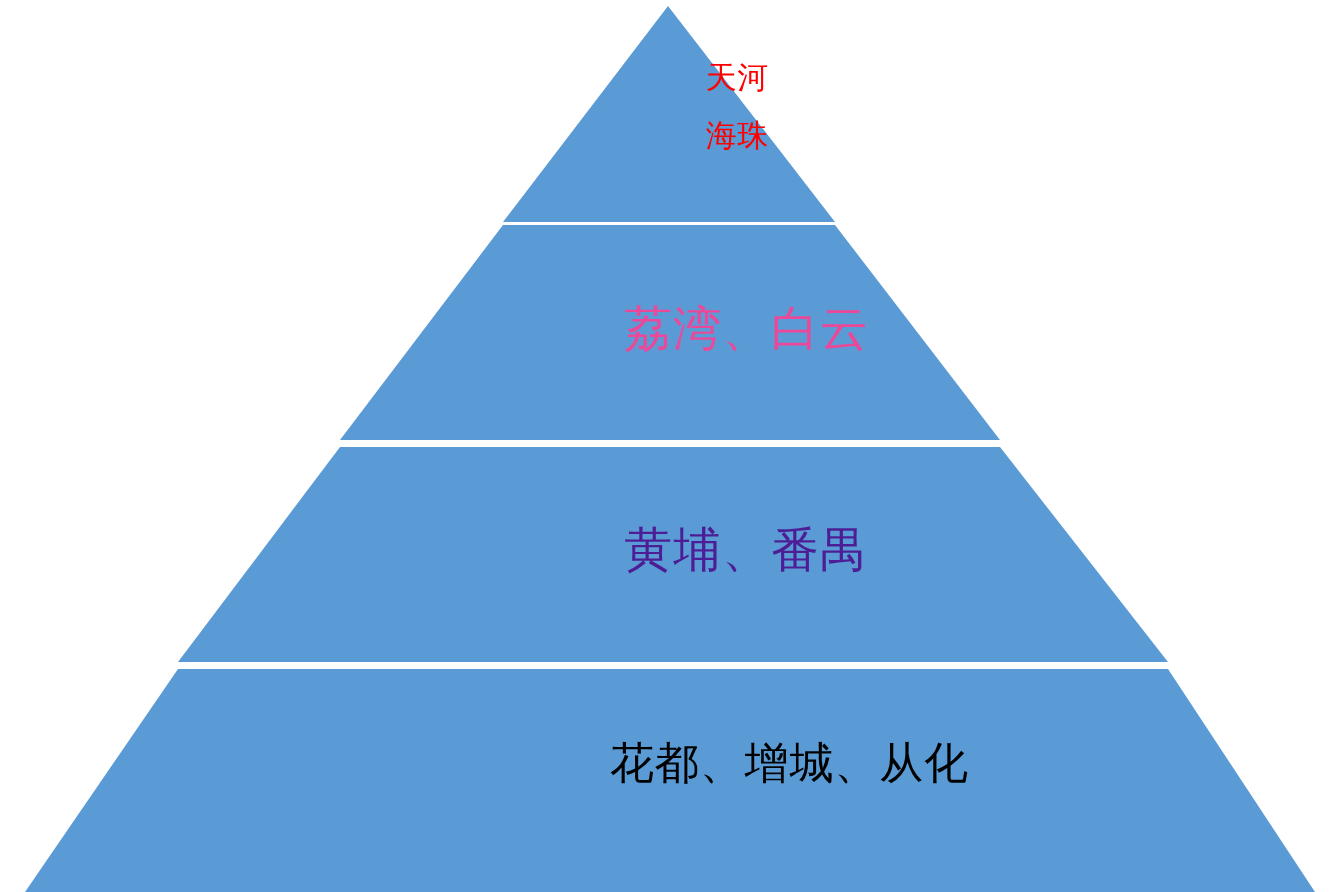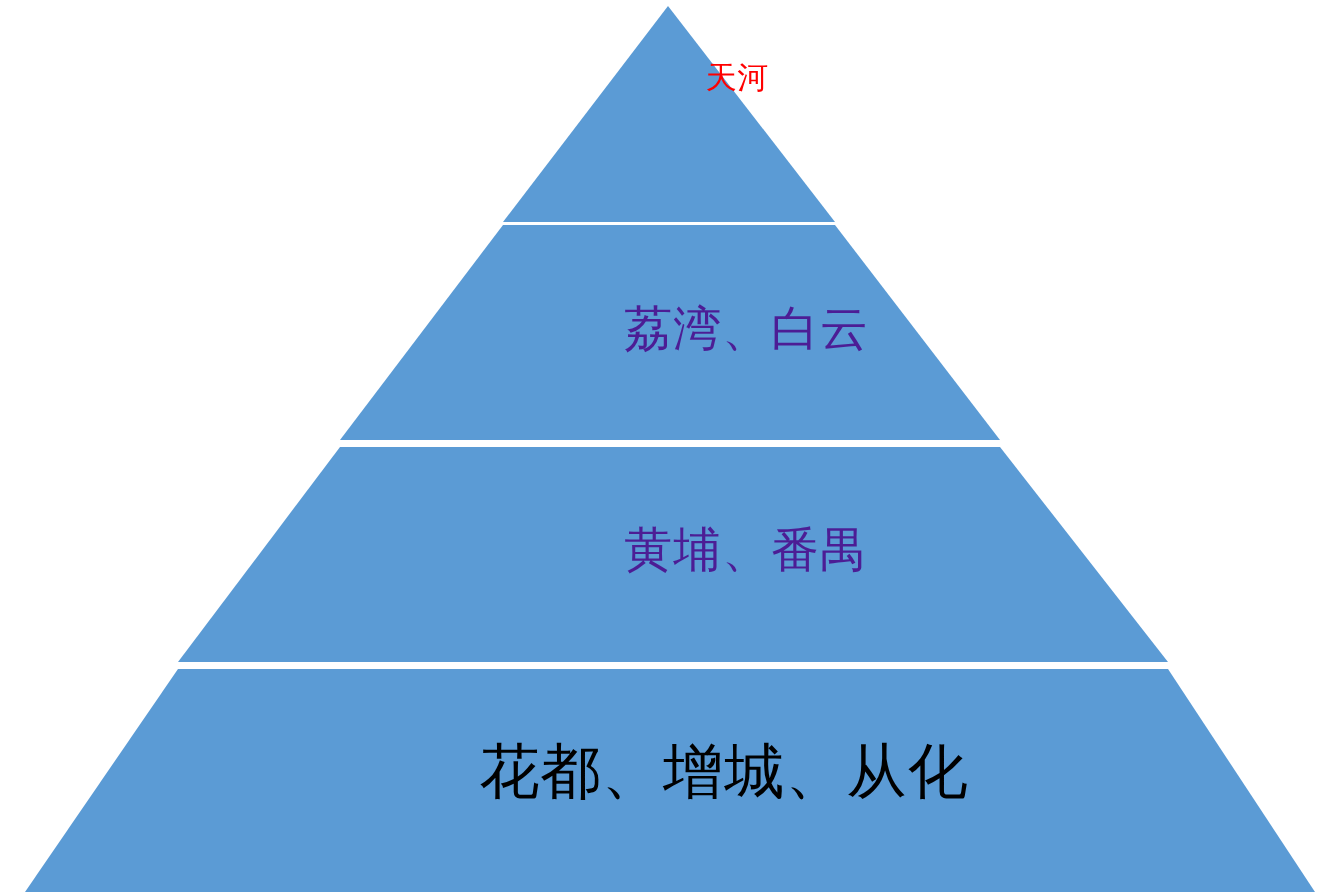--- a/index.html
+++ b/index.html
@@ -47,38 +47,38 @@
   #tier-1-label .line {
     display: block;
     height: 59px;
   }
   #tier-1-label .line:first-child { height: 58px; }
   
   #tier-2-label {
     left: 469px;
     top: 304px;
     width: 400px;
-    color: #4c1d95;
+    color: #ec4899;
     font-size: 48px;
   }
   
   #tier-3-label {
     left: 469px;
     top: 525px;
     width: 400px;
     color: #4c1d95;
     font-size: 48px;
   }
   
   #tier-4-label {
     left: 369px;
     top: 741px;
     width: 600px;
     color: #000000;
-    font-size: 60px;
+    font-size: 44px;
   }
 </style>
 </head>
 <body>
 
 <div id="pyramid-diagram">
 
   <svg id="pyramid-svg" viewBox="0 0 1338 892" preserveAspectRatio="none" xmlns="http://www.w3.org/2000/svg">
 
     <polygon points="668,6 835,222 503,222" fill="#5B9BD5"></polygon>
@@ -89,20 +89,21 @@
 
     <polygon points="178,669 1168,669 1315,892 25,892" fill="#5B9BD5"></polygon>
 
     <line x1="503" y1="223.5" x2="835" y2="223.5" stroke="#FFFFFF" stroke-width="3"></line>
     <line x1="340" y1="443.5" x2="1000" y2="443.5" stroke="#FFFFFF" stroke-width="4"></line>
     <line x1="178" y1="665.5" x2="1168" y2="665.5" stroke="#FFFFFF" stroke-width="4"></line>
   </svg>
 
   <div class="tier-label" id="tier-1-label">
     <span class="line">天河</span>
+    <span class="line">海珠</span>
   </div>
 
   <div class="tier-label" id="tier-2-label">荔湾、白云</div>
 
   <div class="tier-label" id="tier-3-label">黄埔、番禺</div>
 
   <div class="tier-label" id="tier-4-label">花都、增城、从化</div>
 
 </div>
 

